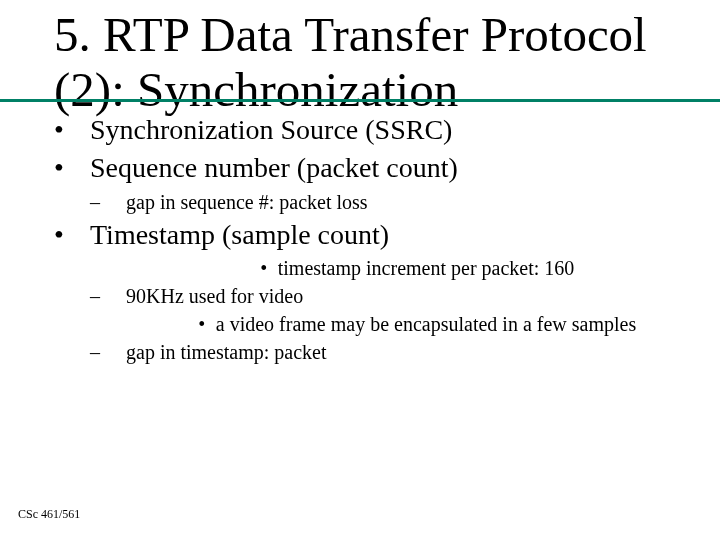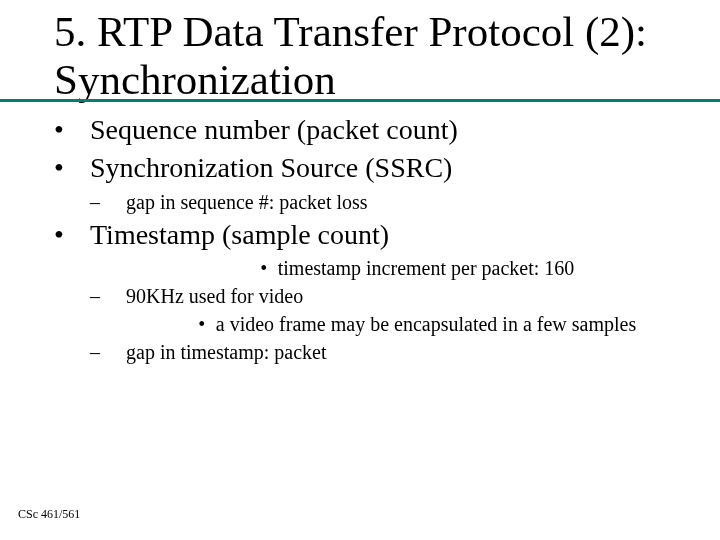--- a/index.html
+++ b/index.html
@@ -15,21 +15,21 @@
     position: relative;
     width: 720px;
     height: 540px;
     box-sizing: border-box;
   }
   .title-block {
     position: absolute;
     top: 8px;
     left: 54px;
     right: 30px;
-    font-size: 43px;
+    font-size: 49px;
     line-height: 1.12;
   }
   .title-underline {
     position: absolute;
     top: 99px;
     left: 0;
     width: 720px;
     height: 3px;
     background: #008066;
   }
@@ -81,25 +81,25 @@
 <div class="slide">
 
   <div class="title-block">
     <span>5. RTP Data Transfer Protocol (2): Synchronization</span>
   </div>
   <div class="title-underline"></div>
 
   <div class="body">
 
     <div class="b1">
-      <span class="bullet">•</span><span>Sequence number (packet count)</span>
+      <span class="bullet">•</span><span>Synchronization Source (SSRC)</span>
     </div>
 
     <div class="b1">
-      <span class="bullet">•</span><span>Synchronization Source (SSRC)</span>
+      <span class="bullet">•</span><span>Sequence number (packet count)</span>
     </div>
 
     <div class="b2">
       <span class="bullet">–</span><span>gap in sequence #: packet loss</span>
     </div>
 
     <div class="b1">
       <span class="bullet">•</span><span>Timestamp (sample count)</span>
     </div>
 

